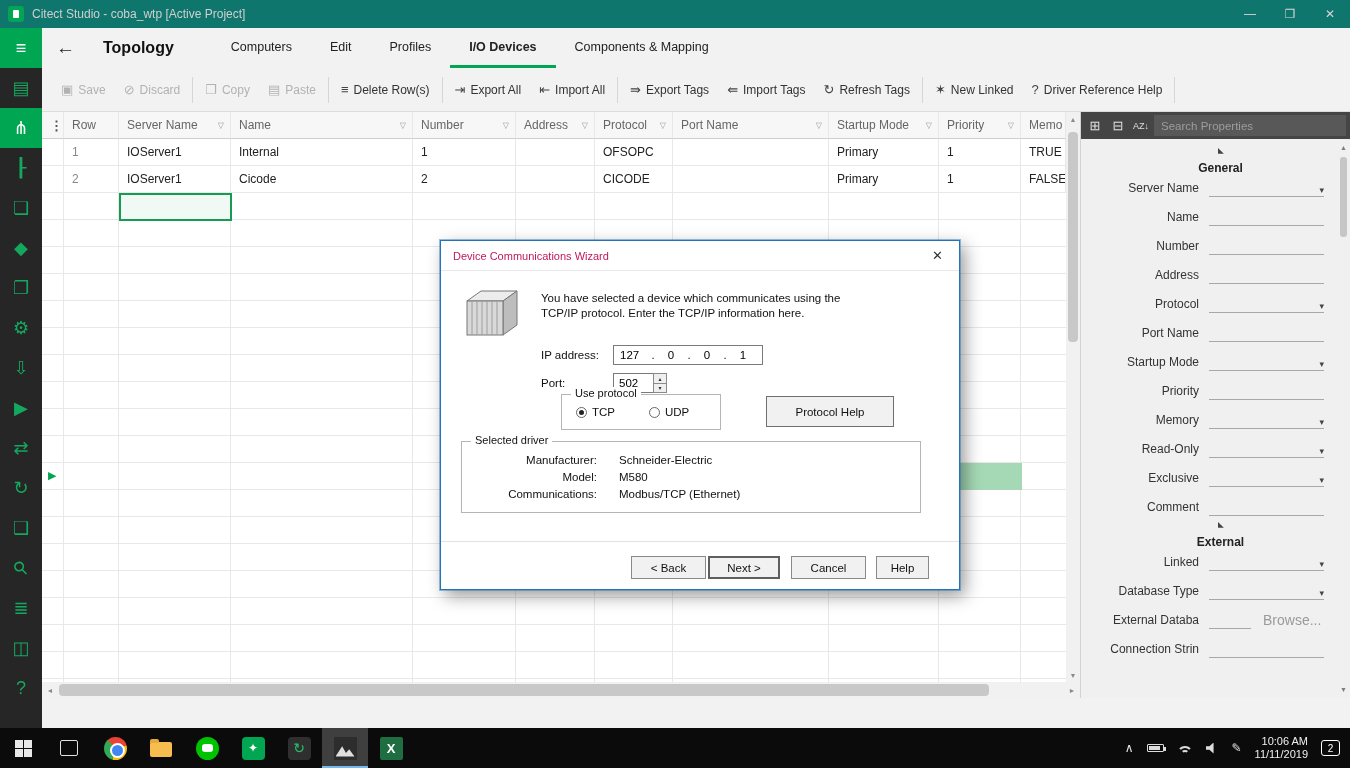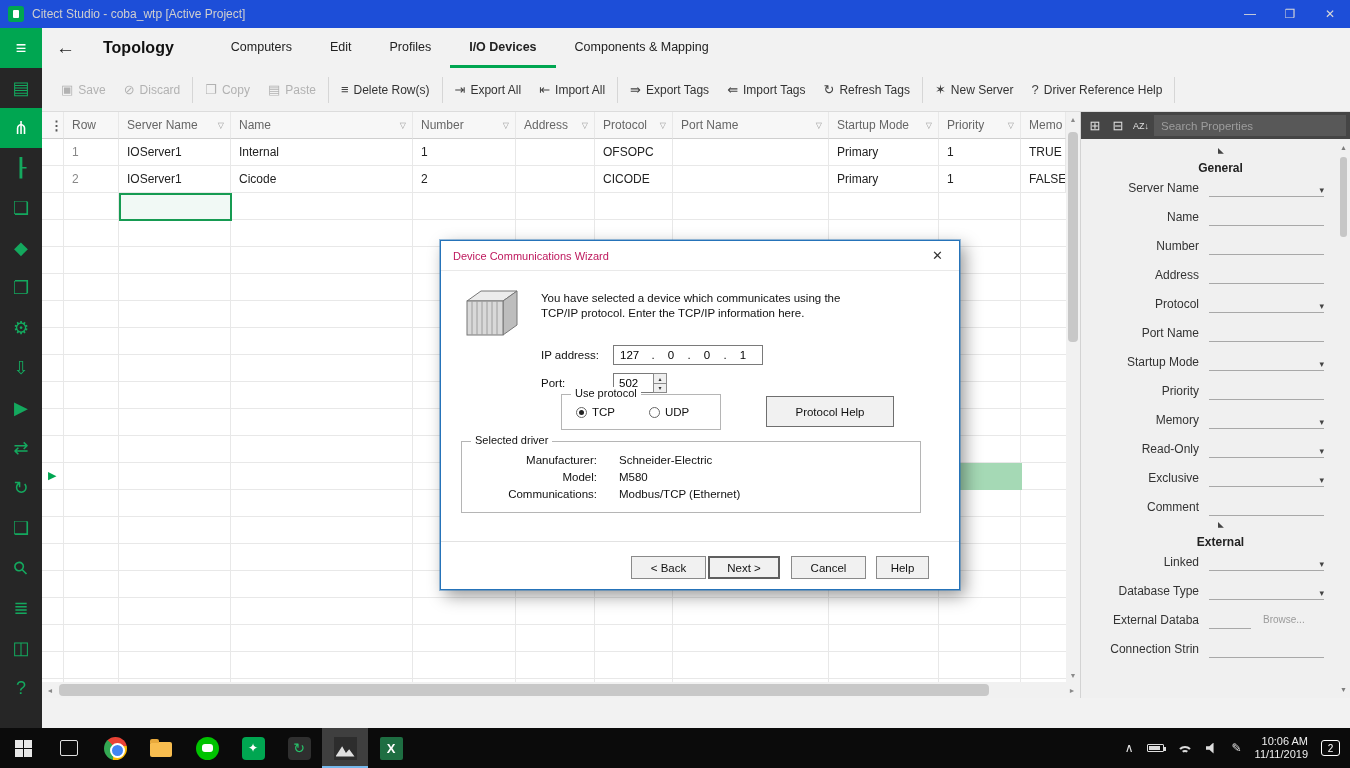--- a/index.html
+++ b/index.html
@@ -1,20 +1,20 @@
 <!DOCTYPE html>
 <html><head>
 <meta charset="utf-8">
 <style>
   * { box-sizing: border-box; margin: 0; padding: 0; }
   html,body { width:1350px; height:768px; background:#000; font-family:"Liberation Sans", sans-serif; }
   .screen { position:relative; width:1350px; height:768px; overflow:hidden; background:#fff; }
 
   
-  .titlebar { position:absolute; top:0; left:0; right:0; height:28px; background:#1d4ed8; display:flex; align-items:center; }
+  .titlebar { position:absolute; top:0; left:0; right:0; height:28px; background:#0f766e; display:flex; align-items:center; }
   .app-logo { width:16px; height:16px; margin:0 8px 0 8px; background:#00a651; border-radius:3px; position:relative; }
   .app-logo::after{ content:""; position:absolute; left:5px; top:4px; width:6px; height:8px; background:#fff; border-radius:1px; }
   .titlebar .title { color:#cfcfcf; font-size:12px; }
   .win-controls { margin-left:auto; display:flex; align-items:center; height:100%; }
   .win-btn { width:40px; height:100%; color:#d8d8d8; font-size:12px; display:flex; align-items:center; justify-content:center; }
 
   
   .sidebar { position:absolute; top:28px; left:0; width:42px; bottom:40px; background:#262626; display:flex; flex-direction:column; }
   .side-item { width:42px; height:40px; display:flex; align-items:center; justify-content:center; color:#14a85e; font-size:18px; }
   .side-item.green { background:#00a651; color:#fff; }
@@ -81,21 +81,21 @@
   .props-search { flex:1; height:21px; background:#585858; border:none; color:#ddd; font-size:11.5px; padding:0 7px; font-family:"Liberation Sans",sans-serif; }
   .props-search::placeholder { color:#9d9d9d; }
   .props-body { position:relative; flex:1; padding:8px 0 0 0; overflow:hidden; }
   .sect { height:26px; display:flex; align-items:center; font-size:12px; font-weight:bold; color:#222; padding-left:10px; gap:6px;flex-direction:column; }
   .sect .mark { font-size:7px; color:#444; transform:rotate(90deg); }
   .prow { height:29px; display:flex; align-items:center; padding:0 26px 0 8px; }
   .plabel { width:110px; text-align:right; font-size:12px; color:#333; margin-right:10px; white-space:nowrap; overflow:hidden; }
   .pinput { flex:1; height:19px; border-bottom:1px solid #a8a8a8; position:relative; }
   .pinput .dd { position:absolute; right:0; bottom:1px; font-size:9px; color:#444; }
   .pinput.short { flex:0 0 42px; }
-  .browse { margin-left:12px; font-size:10px; color:#9a9a9a; }
+  .browse { margin-left:12px; font-size:14px; color:#9a9a9a; }
   .props-vscroll { position:absolute; top:0; right:0; width:13px; height:100%; }
   .props-vscroll .arr { position:absolute; left:0; right:0; height:13px; display:flex; align-items:center; justify-content:center; font-size:7px; color:#7d7d7d; }
   .props-vscroll .arr.up{ top:2px; } .props-vscroll .arr.down{ bottom:2px; }
   .props-vscroll .thumb { position:absolute; top:18px; left:3px; width:7px; height:80px; background:#c6c6c6; border-radius:3px; }
 
   
   .statusbar { position:absolute; left:0; right:0; bottom:0; height:30px; background:#ededed; border-top:1px solid #dadada; display:flex; align-items:flex-start; }
   .compile-tab { margin:5px 0 0 12px; font-size:12px; color:#222; border-bottom:3px solid #00a651; padding:0 4px 4px 2px; }
 
   
@@ -298,21 +298,21 @@
           <span class="ticon">⇚</span>
           <span>Import Tags</span>
         </div>
       <div class="tbtn">
           <span class="ticon">↻</span>
           <span>Refresh Tags</span>
         </div>
       <div class="tsep"></div>
       <div class="tbtn">
           <span class="ticon">✶</span>
-          <span>New Server</span>
+          <span>New Linked</span>
         </div>
       <div class="tbtn">
           <span class="ticon">?</span>
           <span>Driver Reference Help</span>
         </div>
       <div class="tsep"></div>
     </div>
 
     <div class="content">
 

